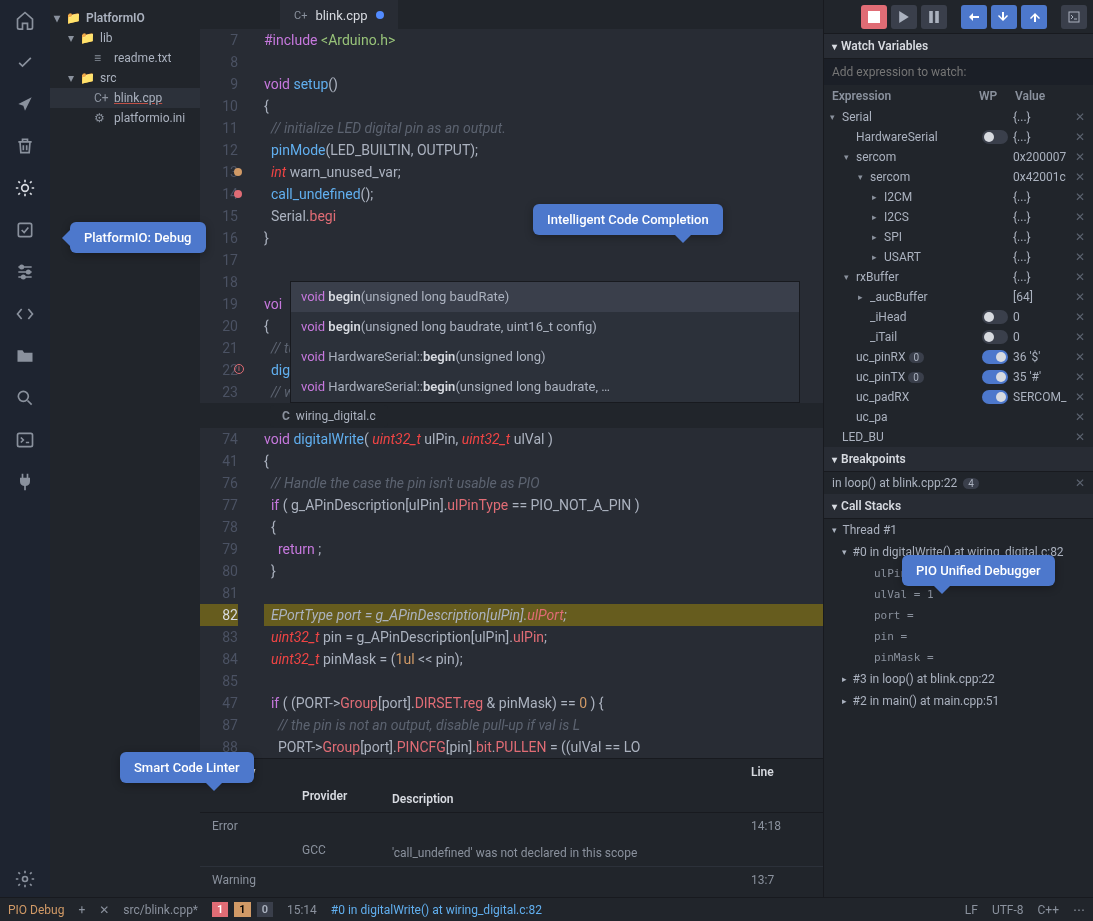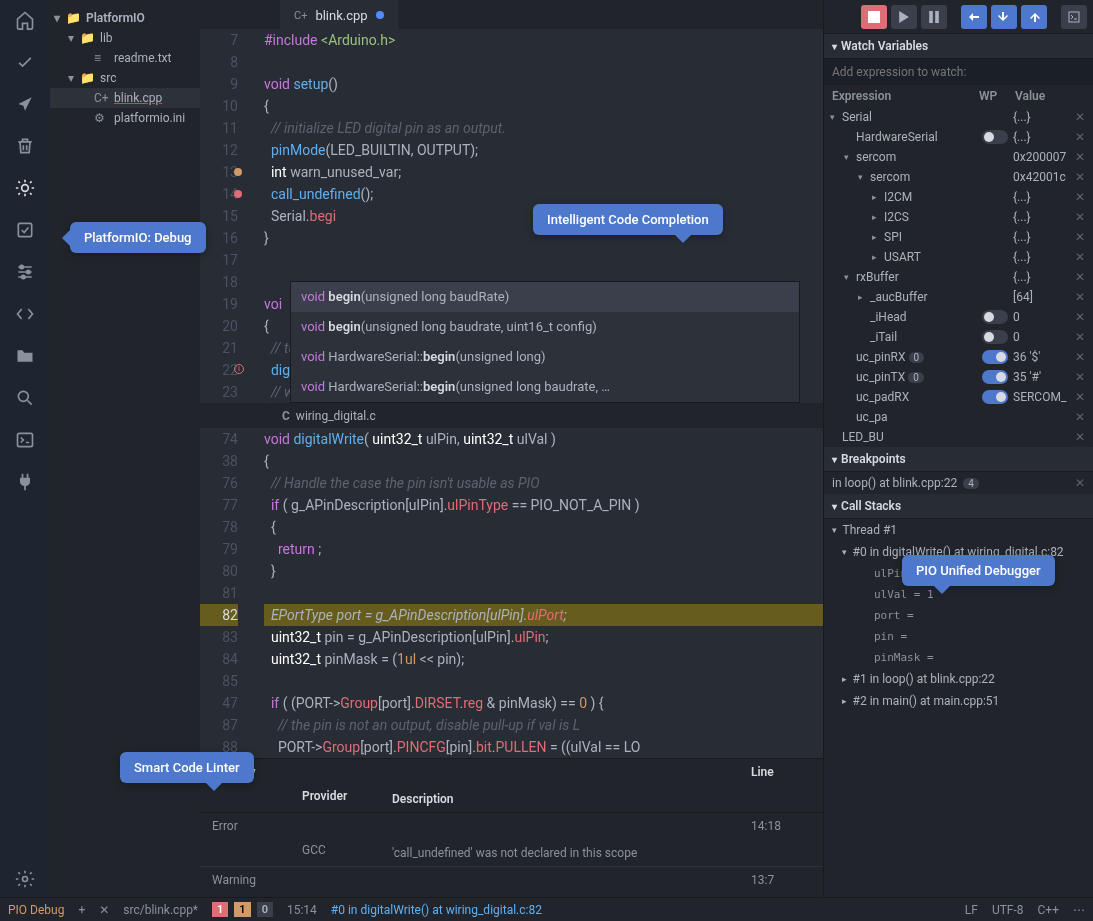--- a/index.html
+++ b/index.html
@@ -29,21 +29,21 @@
 
 
 .editor { display: flex; font-family: Menlo, Consolas, monospace; font-size: 14px; line-height: 22px; position: relative; }
 .gutter { width: 48px; text-align: right; color: #4b5263; padding-right: 10px; user-select: none; background: #282c34; }
 .gutter2 { width: 16px; background: #282c34; }
 .code { flex: 1; color: #abb2bf; white-space: pre; position: relative; overflow: hidden; }
 .tok-k { color: #c678dd; }
 .tok-f { color: #61afef; }
 .tok-s { color: #98c379; }
 .tok-c { color: #5c6370; font-style: italic; }
-.tok-t { color: #ffffff; }
+.tok-t { color: #ef4444; font-style: italic; }
 .tok-n { color: #d19a66; }
 .tok-m { color: #e06c75; }
 .bp-red { position: absolute; left: -14px; width: 8px; height: 8px; border-radius: 50%; background: #e06c75; }
 .bp-yel { position: absolute; left: -14px; width: 8px; height: 8px; border-radius: 50%; background: #d19a66; }
 .info-ic { position: absolute; left: -14px; width: 10px; height: 10px; border: 1px solid #e06c75; border-radius: 50%; font-size: 8px; color: #e06c75; text-align: center; line-height: 8px; }
 .hl-line { background: #665c1e; display: inline-block; width: 100%; font-style: italic; }
 
 
 .sub-tab { height: 30px; background: #21252b; display: flex; align-items: center; padding-left: 70px; }
 .sub-tab-inner { background: #21252b; padding: 4px 12px; border-radius: 4px; display: flex; gap: 6px; align-items: center; font-size: 12px; }
@@ -282,21 +282,21 @@
     <div class="sub-tab">
       <div class="sub-tab-inner">
         <span style="color:#8a919d;font-weight:bold">C</span>
         <span>wiring_digital.c</span>
       </div>
     </div>
 
     <div class="editor">
       <div class="gutter" id="gutter2">
           <div>74</div>
-          <div>38</div>
+          <div>41</div>
           <div>76</div>
           <div>77</div>
           <div>78</div>
           <div>79</div>
           <div>80</div>
           <div>81</div>
           <div style="background:#665c1e;color:#d7dae0">82</div>
           <div>83</div>
           <div>84</div>
           <div>85</div>
@@ -565,21 +565,21 @@
     <div id="locals">
         <div class="stack-row sub" style="padding-left:50px">ulPin = 13</div>
         <div class="stack-row sub" style="padding-left:50px">ulVal = 1</div>
         <div class="stack-row sub" style="padding-left:50px">port = <optimized out=""></optimized></div>
         <div class="stack-row sub" style="padding-left:50px">pin = <optimized out=""></optimized></div>
         <div class="stack-row sub" style="padding-left:50px">pinMask = <optimized out=""></optimized></div>
       </div>
     <div id="frames">
         <div class="bp-row" style="padding-left:18px">
           <span style="font-size:9px">▸</span>
-          <span>#1 in loop() at blink.cpp:22</span>
+          <span>#3 in loop() at blink.cpp:22</span>
         </div>
         <div class="bp-row" style="padding-left:18px">
           <span style="font-size:9px">▸</span>
           <span>#2 in main() at main.cpp:51</span>
         </div>
       </div>
   </div>
 </div>
 
 <div class="callout tl" style="top:222px; left:70px">PlatformIO: Debug</div>

